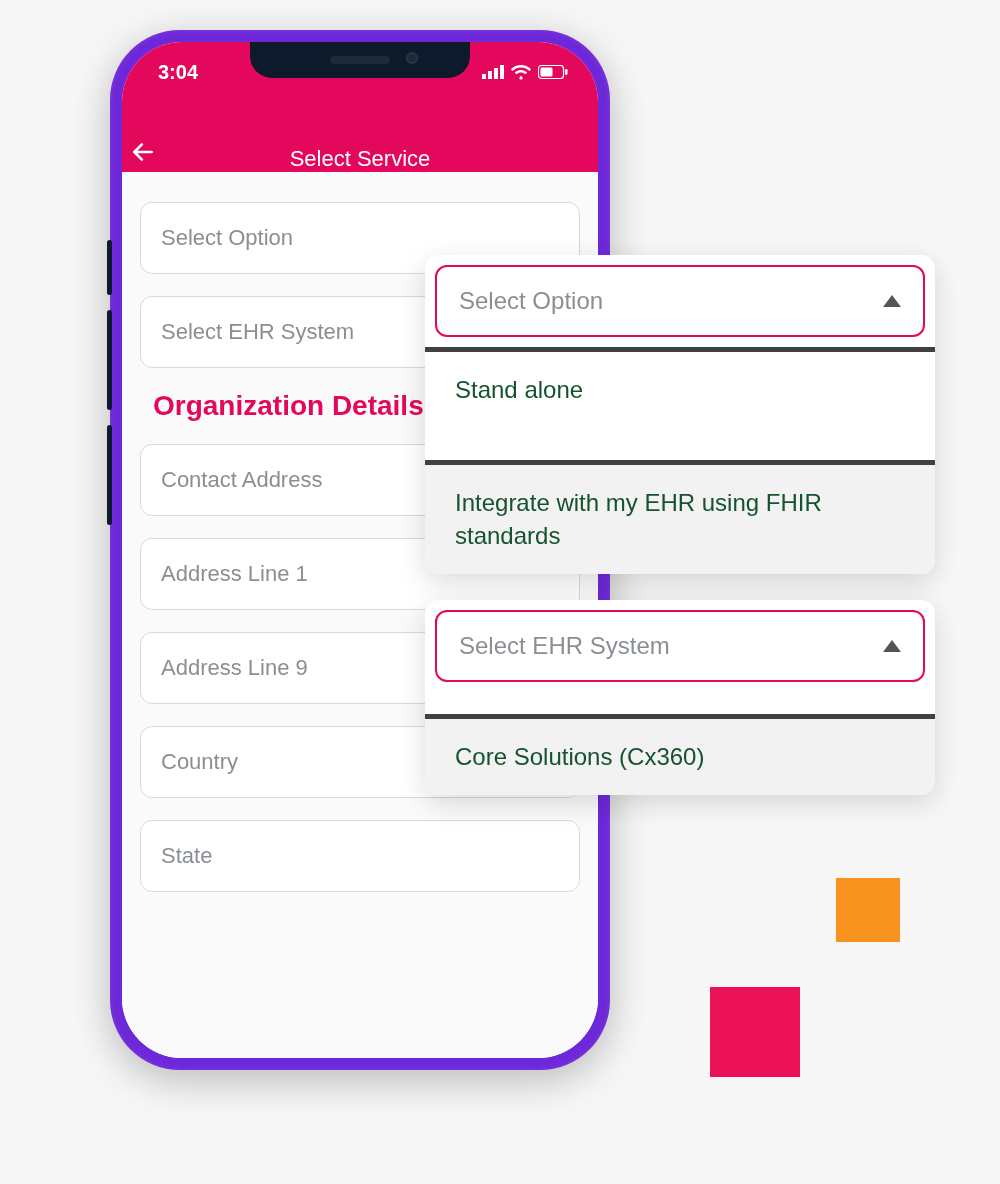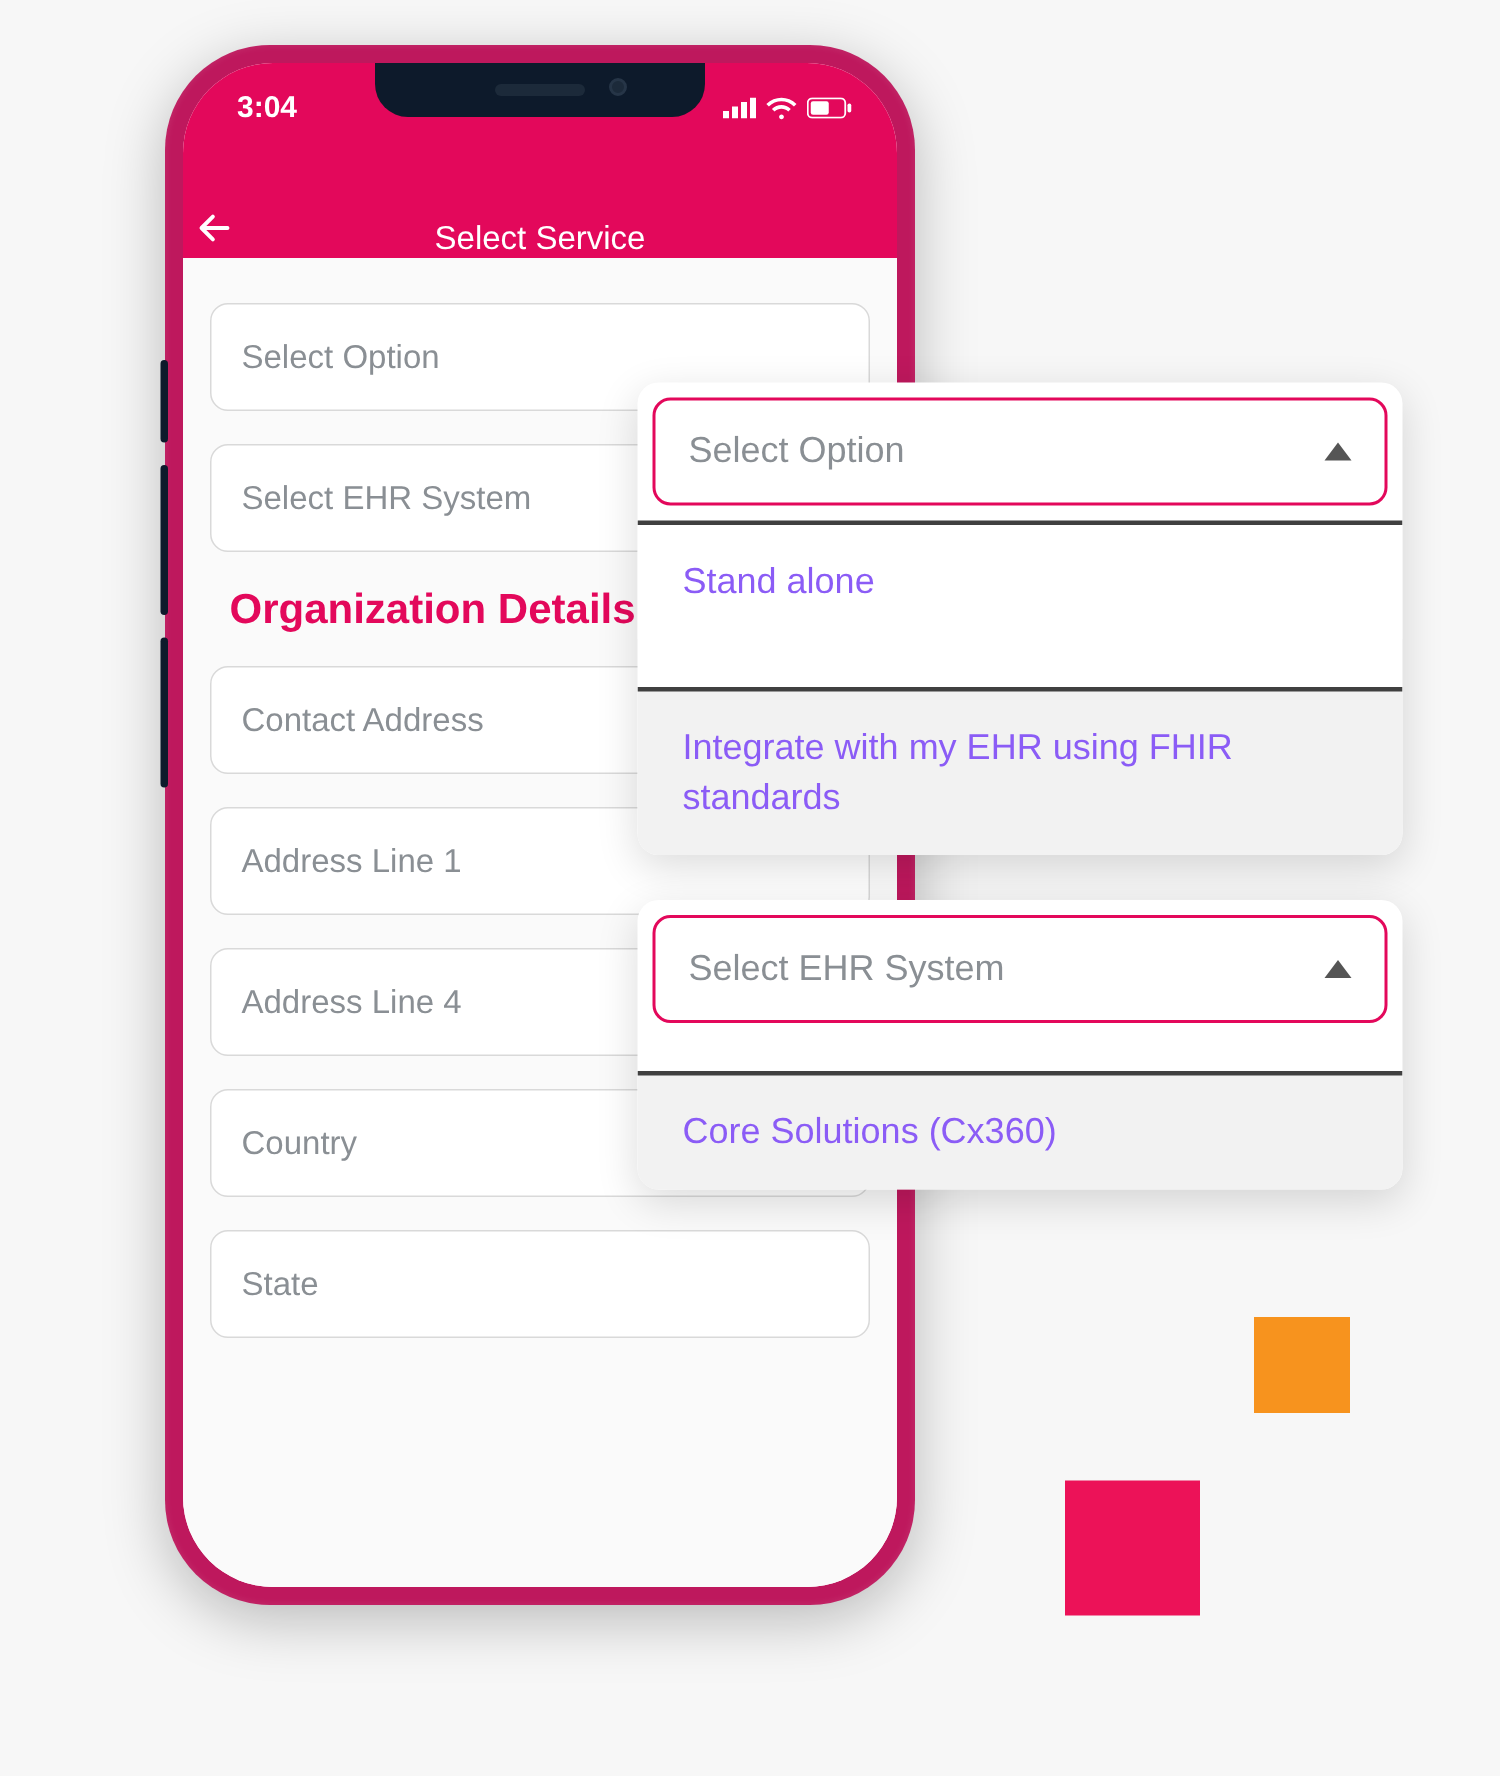--- a/index.html
+++ b/index.html
@@ -13,21 +13,21 @@
   }
 
   
   .phone {
     position: absolute;
     left: 110px;
     top: 30px;
     width: 500px;
     height: 1040px;
     border-radius: 70px;
-    background: #be185d;
+    background: #6d28d9;
     padding: 12px;
     box-shadow: 0 10px 40px rgba(0,0,0,0.25), inset 0 0 6px rgba(255,255,255,0.1);
   }
   .phone-inner {
     position: relative;
     width: 100%; height: 100%;
     border-radius: 60px;
     background: #ffffff;
     overflow: hidden;
   }
@@ -120,24 +120,24 @@
     color:#8a8f94; font-size:24px;
   }
   .ov-head .caret {
     width:0; height:0;
     border-left:9px solid transparent;
     border-right:9px solid transparent;
     border-bottom:12px solid #555;
   }
   .ov-opt {
     padding:22px 30px;
-    color:#8b5cf6;
+    color:#14532d;
     font-size:24px;
     line-height:1.35;
-    border-top:3px solid #404040;
+    border-top:5px solid #404040;
   }
   .ov-opt.white { background:#fff; }
   .ov-opt.grey  { background:#f2f2f2;margin-top:32px; }
 
   
   .sq-orange {
     position:absolute; left:836px; top:878px;
     width:64px; height:64px; background:#f7931e;
   }
   .sq-magenta {
@@ -189,21 +189,21 @@
       </span>
       <span class="header-title">Select Service</span>
     </div>
 
     <div class="content">
       <div class="field">Select Option</div>
       <div class="field">Select EHR System</div>
       <div class="section-title">Organization Details</div>
       <div class="field">Contact Address</div>
       <div class="field">Address Line 1</div>
-      <div class="field">Address Line 4</div>
+      <div class="field">Address Line 9</div>
       <div class="field">Country</div>
       <div class="field">State</div>
     </div>
 
   </div>
 </div>
 
 <div class="overlay ov1">
   <div class="ov-head">
     <span>Select Option</span>

